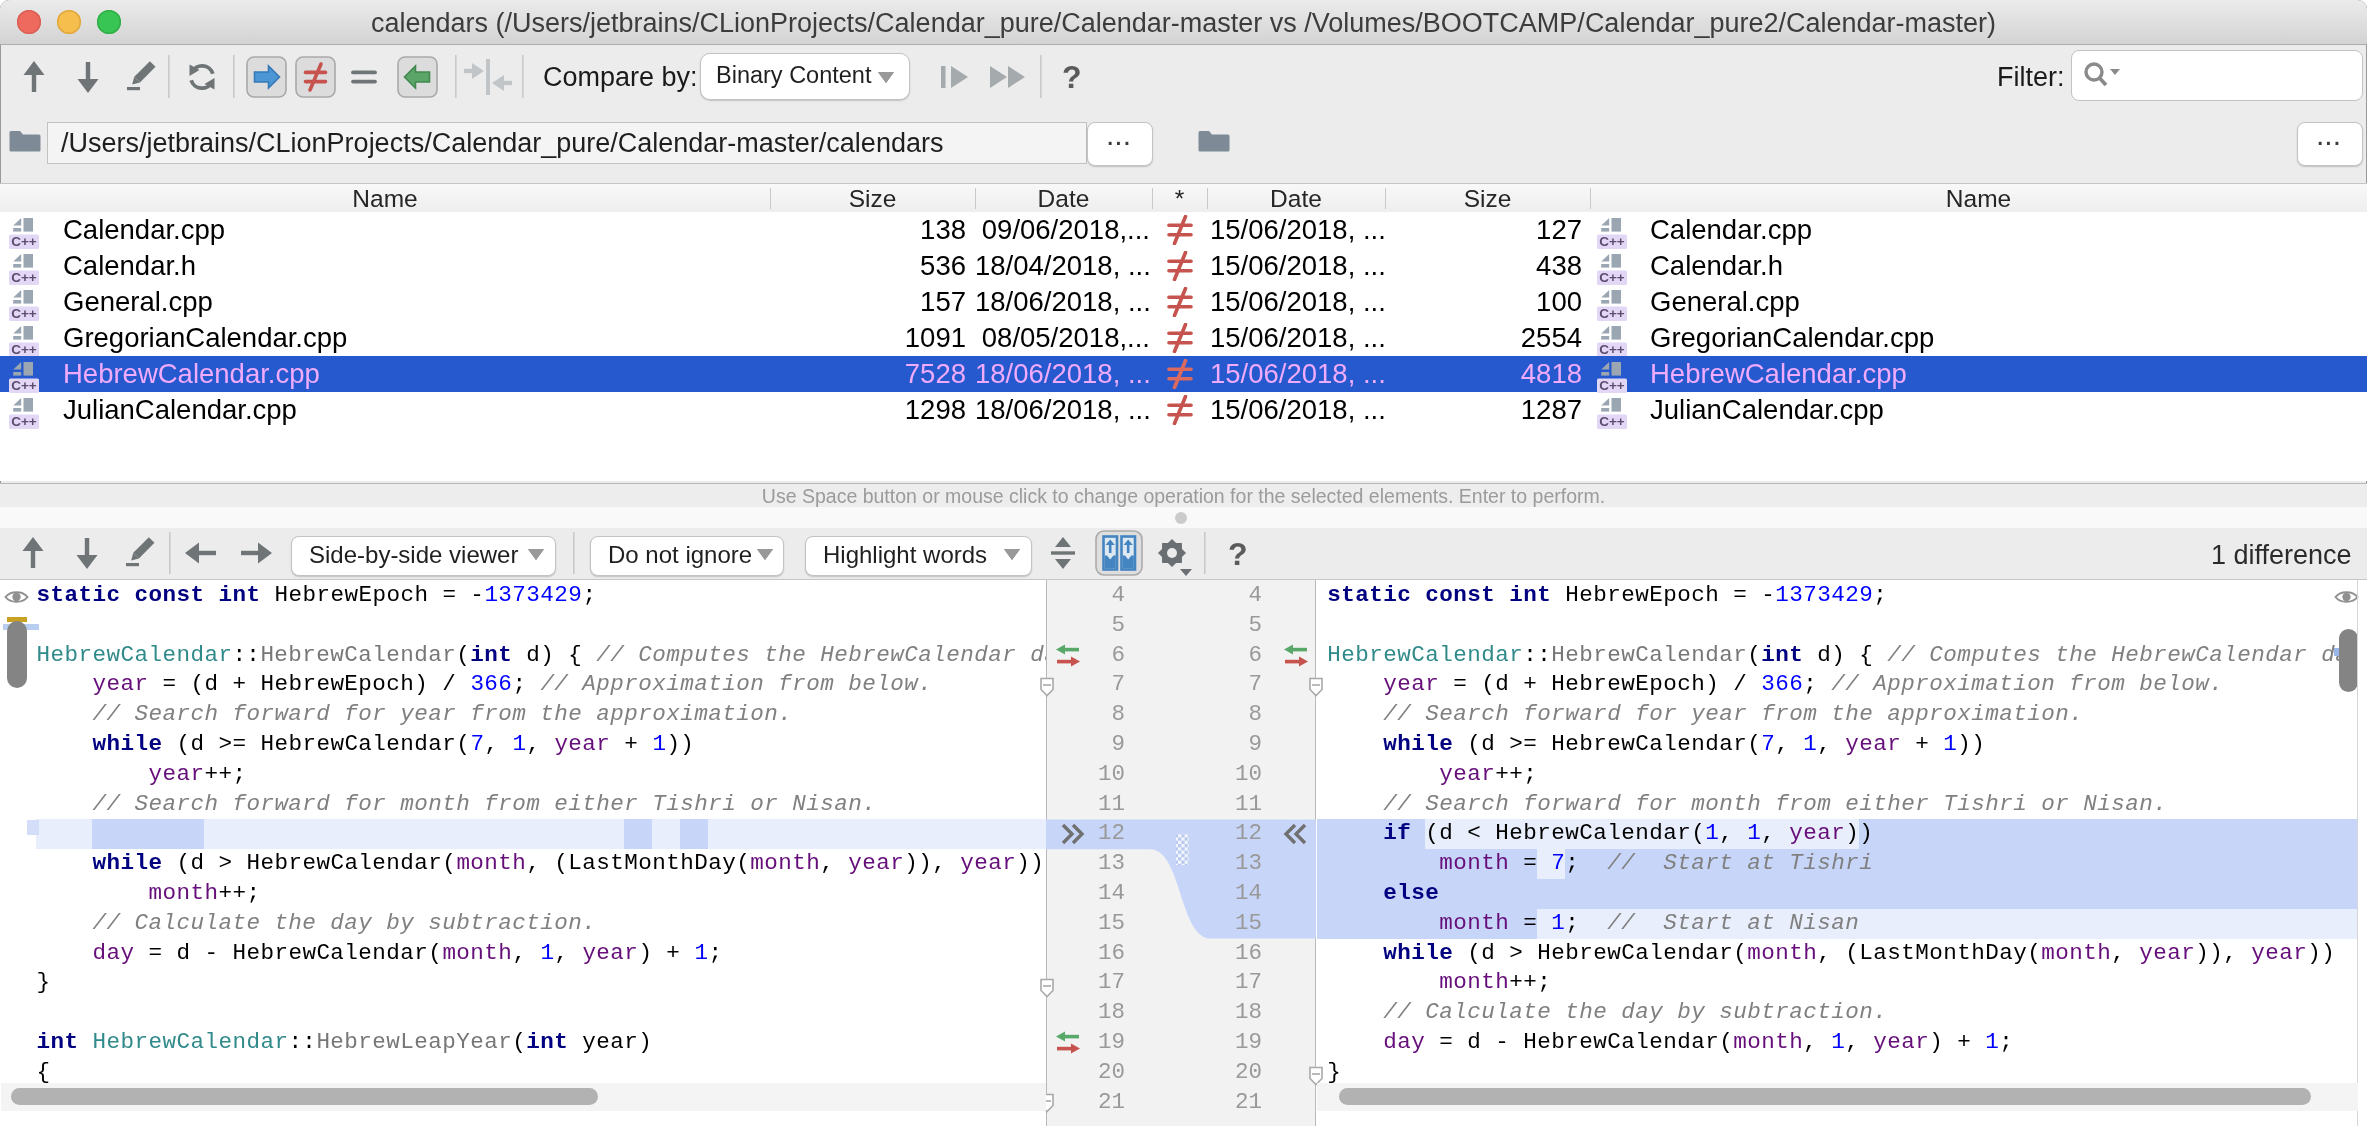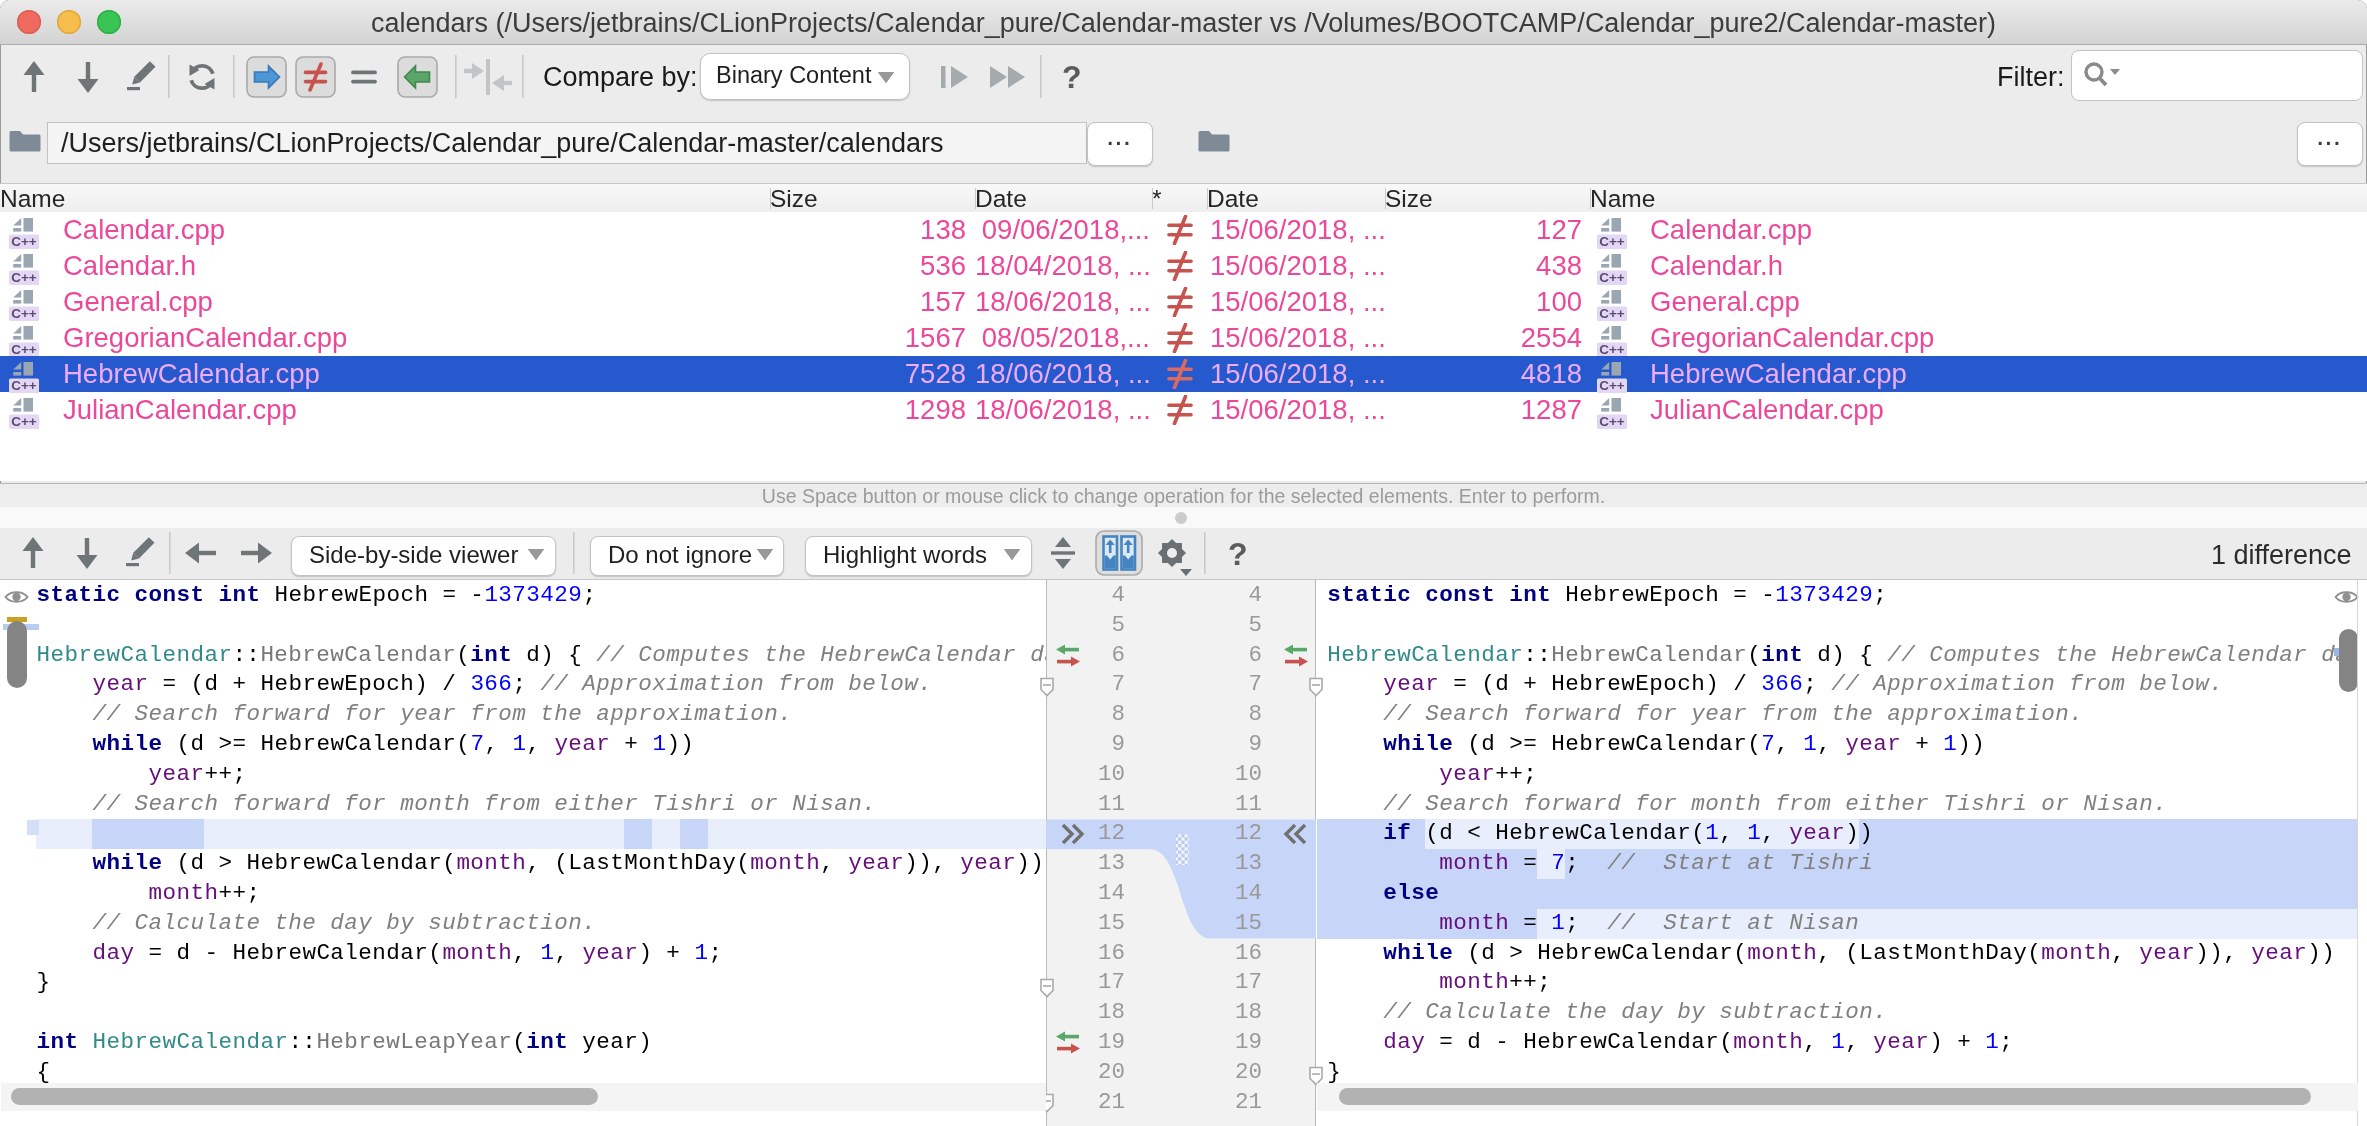--- a/index.html
+++ b/index.html
@@ -10,25 +10,25 @@
 
 #tool1{position:absolute;left:0;top:45px;width:100%;height:63px}
 #tool2{position:absolute;left:0;top:108px;width:100%;height:72px}
 .wbtn{position:absolute;background:#fff;border:1px solid #c3c3c3;border-radius:8px;box-shadow:0 1px 1.5px rgba(0,0,0,.18)}
 .lbl{position:absolute;font-size:27px;color:#1a1a1a}
 .fld{position:absolute;background:#f4f4f4;border:1.4px solid #c2c2c2;font-size:27px;color:#1f1f1f;line-height:40px;padding-left:13px;white-space:nowrap;overflow:hidden}
 .ddt{position:absolute;font-size:23.5px;color:#1f1f1f;white-space:nowrap}
 .dda{position:absolute;width:0;height:0;border-left:8.5px solid transparent;border-right:8.5px solid transparent;border-top:11px solid #999;filter:drop-shadow(0 0 0.5px #777)}
 
 #thead{position:absolute;left:0;top:183px;width:100%;height:29px;background:linear-gradient(#f8f8f8,#eee);border-top:1px solid #c5c5c5;border-bottom:1px solid #c5c5c5}
-.hc{position:absolute;top:1px;font-size:24.5px;color:#262626;}
+.hc{position:absolute;top:1px;font-size:24.5px;color:#262626;text-align:center}
 .ht{position:absolute;top:4px;bottom:4px;width:1.4px;background:#c9c9c9}
 #tbody{position:absolute;left:0;top:212px;width:100%;height:269px;background:#fff}
 .row{position:absolute;left:0;width:100%;height:36px;font-size:27.5px;line-height:36px}
-.row .nm{color:#ec4899;top:0;white-space:nowrap;height:36px}
+.row .nm{color:#000000;top:0;white-space:nowrap;height:36px}
 .row.sel{background:#2659cd}
 .row.sel .nm{color:#f0abfc}
 .ra{text-align:right}
 
 #hint{position:absolute;left:0;top:483px;width:100%;height:24px;background:#ededed;border-top:1px solid #b7b7b7;text-align:center;font-size:19.5px;color:#9b9b9b;line-height:24px}
 #split{position:absolute;left:0;top:507px;width:100%;height:21px;background:#f9f9f9}
 #dtool{position:absolute;left:0;top:528px;width:100%;height:51px;background:#ececec;border-bottom:1px solid #c6c6c6}
 
 #diff{position:absolute;left:0;top:580px;width:2367px;height:546px;background:#fff}
 #gut{position:absolute;left:1046px;top:0;width:270px;height:546px;background:#f2f2f2;border-left:1.6px solid #b9b9b9;border-right:1.6px solid #b9b9b9;box-sizing:border-box}
@@ -251,21 +251,21 @@
 <text x="15" y="27.6" text-anchor="middle" font-family="Liberation Sans, sans-serif" font-size="13.5" font-weight="bold" fill="#5d4b70">C++</text>
         </svg>
         <svg class="abs" style="left:1597px;top:6px" width="31" height="33" viewBox="0 0 31 33">
 <polygon points="4.2,7.6 12.2,0 12.2,7.6" fill="#9aa6b1"></polygon>
 <rect x="4.2" y="10" width="8" height="3.6" fill="#9aa6b1"></rect>
 <rect x="14.5" y="0" width="9.5" height="13.6" fill="#9aa6b1"></rect>
 <rect x="0" y="16.5" width="30" height="14.5" rx="1.5" fill="#e2d8f6"></rect>
 <text x="15" y="27.6" text-anchor="middle" font-family="Liberation Sans, sans-serif" font-size="13.5" font-weight="bold" fill="#5d4b70">C++</text>
         </svg>
 <div class="abs nm" style="left:63px;top:0">GregorianCalendar.cpp</div>
-<div class="abs nm ra" style="left:770px;top:0;width:196px">1567</div>
+<div class="abs nm ra" style="left:770px;top:0;width:196px">1091</div>
 <div class="abs nm ra" style="left:975px;top:0;width:175px">08/05/2018,...</div>
 <svg class="abs" style="left:1164px;top:3px" width="32" height="30" viewBox="0 0 32 30">
           <g stroke="#c7534e" stroke-width="3.6" stroke-linecap="round">
             <line x1="5" y1="10.2" x2="27" y2="10.2"></line>
             <line x1="5" y1="19.8" x2="27" y2="19.8"></line>
             <line x1="21.5" y1="1.5" x2="10.5" y2="28.5"></line>
           </g>
         </svg>
 <div class="abs nm" style="left:1210px;top:0">15/06/2018, ...</div>
 <div class="abs nm ra" style="left:1395px;top:0;width:187px">2554</div>

